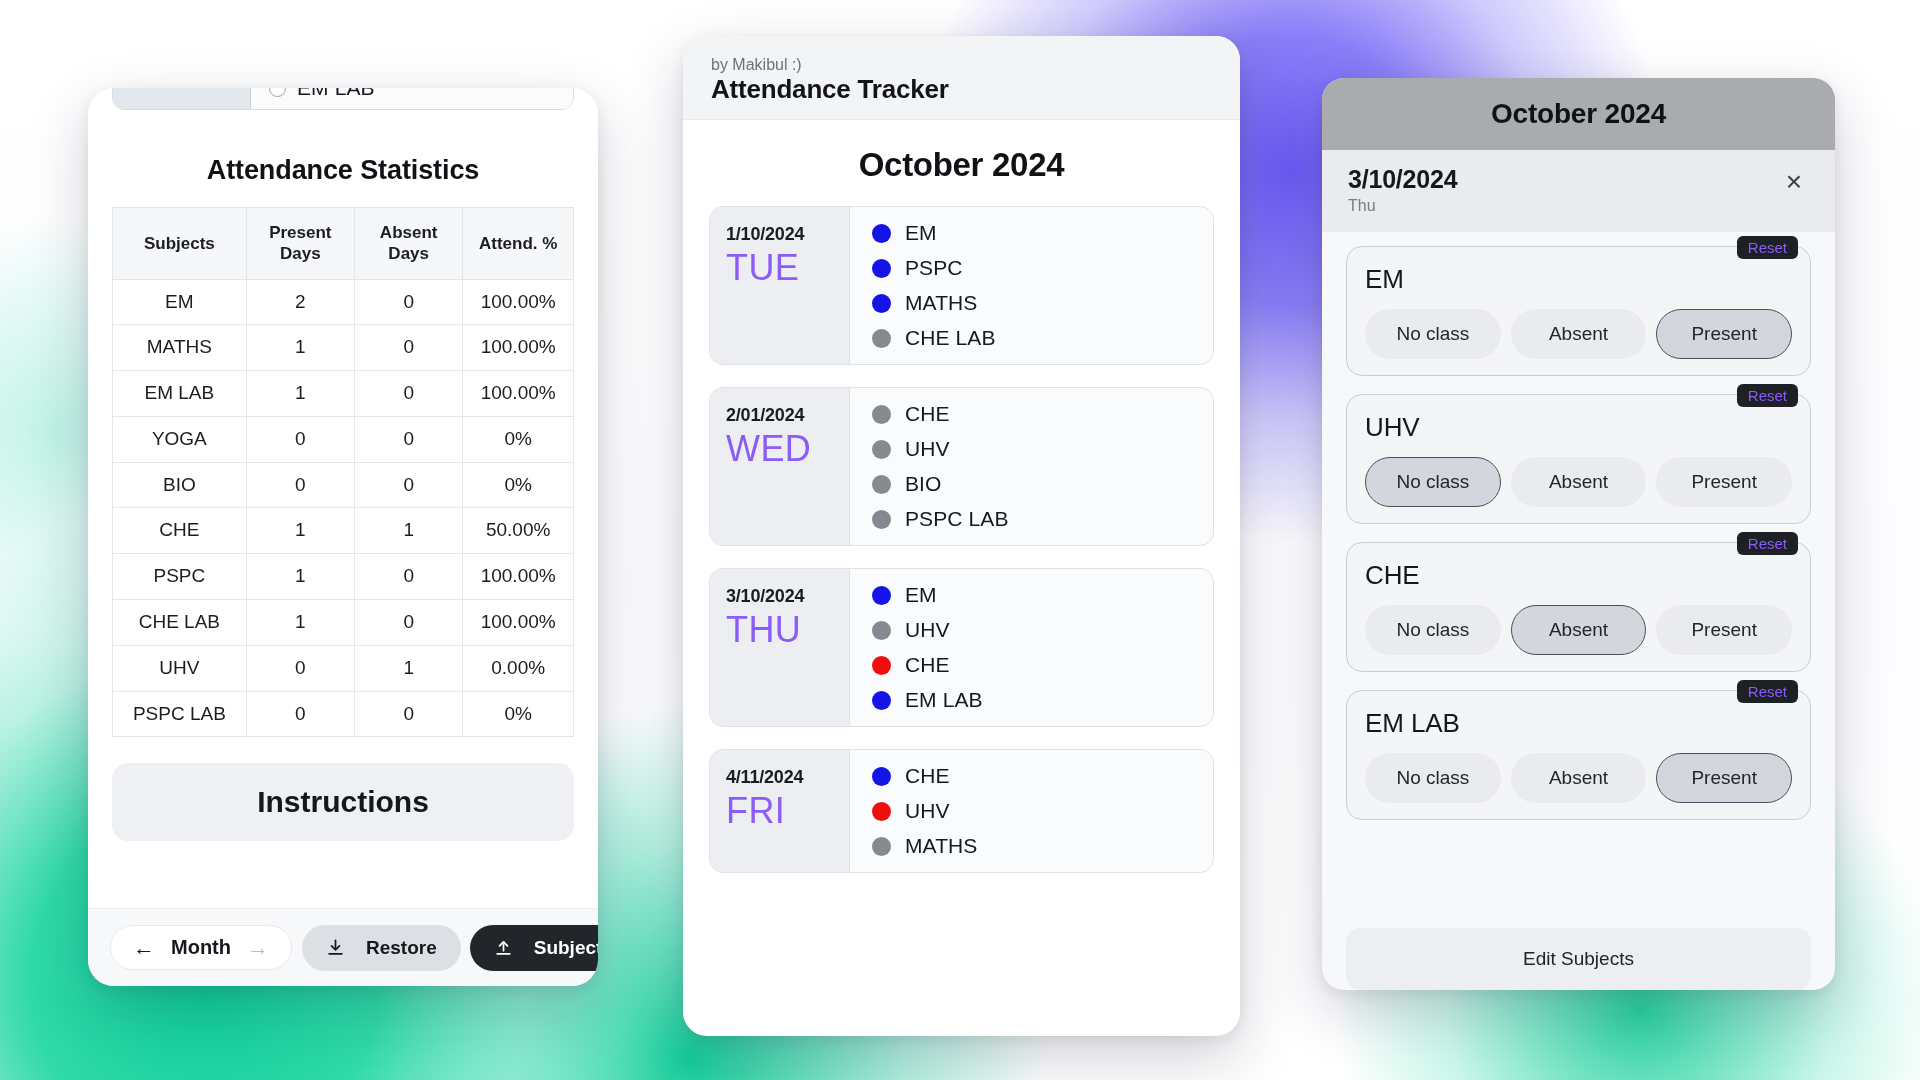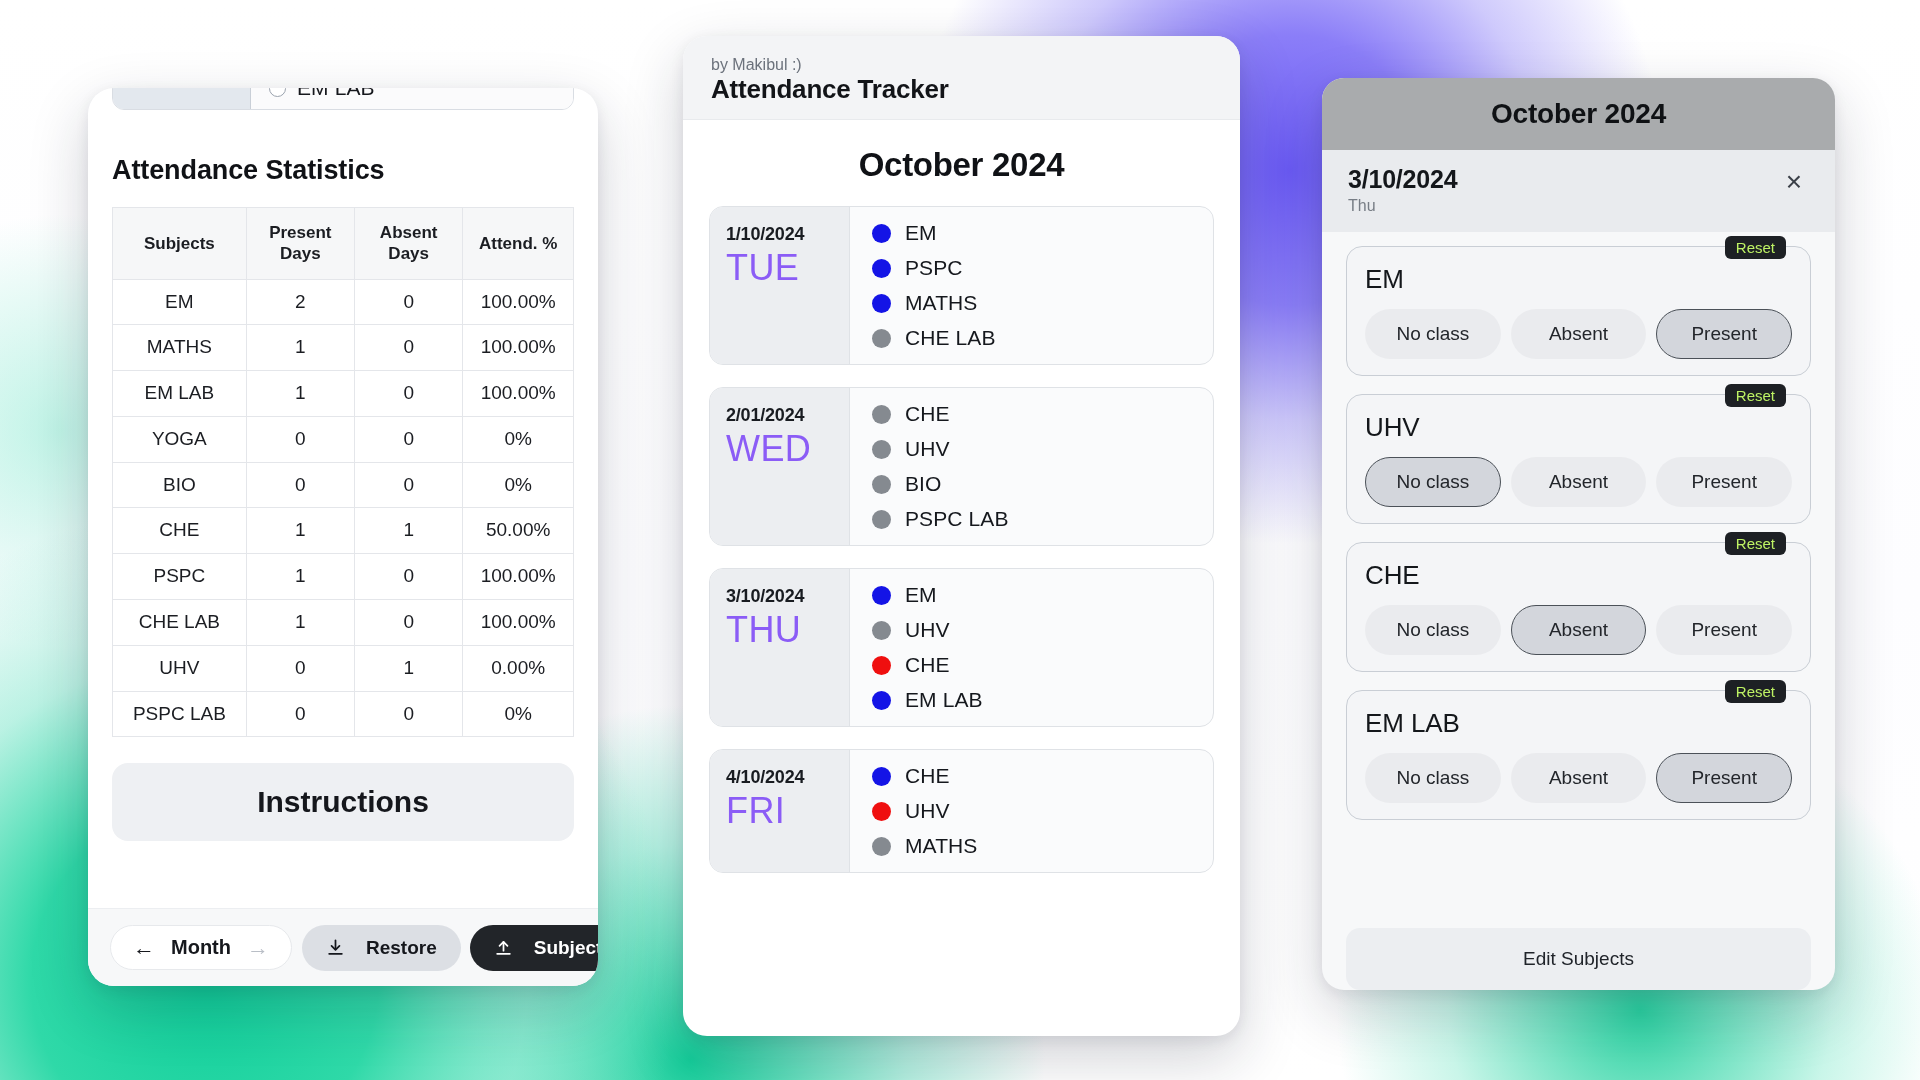--- a/index.html
+++ b/index.html
@@ -81,21 +81,21 @@
   .radio-dot {
     width: 17px; height: 17px;
     border-radius: 50%;
     border: 1.7px solid #9aa2ad;
     background: #fff;
     flex: none;
   }
   .radio-label { font-size: 21px; color: #16181d; letter-spacing: .1px; }
 
   #stats-title {
-    text-align: left;
+    text-align: center;
     font-size: 27px;
     font-weight: 700;
     color: #101216;
     letter-spacing: -.1px;
     margin: 45px 0 21px;
   }
 
   
   #stats-table {
     width: 100%;
@@ -307,23 +307,23 @@
   .subject-card {
     position: relative;
     border: 1px solid #c9ced5;
     border-radius: 16px;
     background: #f4f5f7;
     padding: 17px 18px 16px;
     margin-bottom: 18px;
   }
   .reset-badge {
     position: absolute;
-    top: -11px; right: 24px;
+    top: -11px; right: 12px;
     background: #1d2024;
-    color: #bef264;
+    color: #8b5cf6;
     font-size: 15px;
     font-weight: 400;
     border: none;
     border-radius: 6px;
     padding: 3px 11px;
     cursor: pointer;
     font-family: inherit;
   }
   .subject-name {
     font-size: 26px;
@@ -567,21 +567,21 @@
             <span class="subj-name">CHE</span>
           </div>
           <div class="subj-row">
             <span class="subj-dot" style="background: rgb(20, 20, 230);"></span>
             <span class="subj-name">EM LAB</span>
           </div>
         </div>
       </div>
       <div class="day-card">
         <div class="day-left">
-          <div class="day-date">4/10/2024</div>
+          <div class="day-date">4/11/2024</div>
           <div class="day-dow">FRI</div>
         </div>
         <div class="day-right">
           <div class="subj-row">
             <span class="subj-dot" style="background: rgb(20, 20, 230);"></span>
             <span class="subj-name">CHE</span>
           </div>
           <div class="subj-row">
             <span class="subj-dot" style="background: rgb(239, 15, 15);"></span>
             <span class="subj-name">UHV</span>

